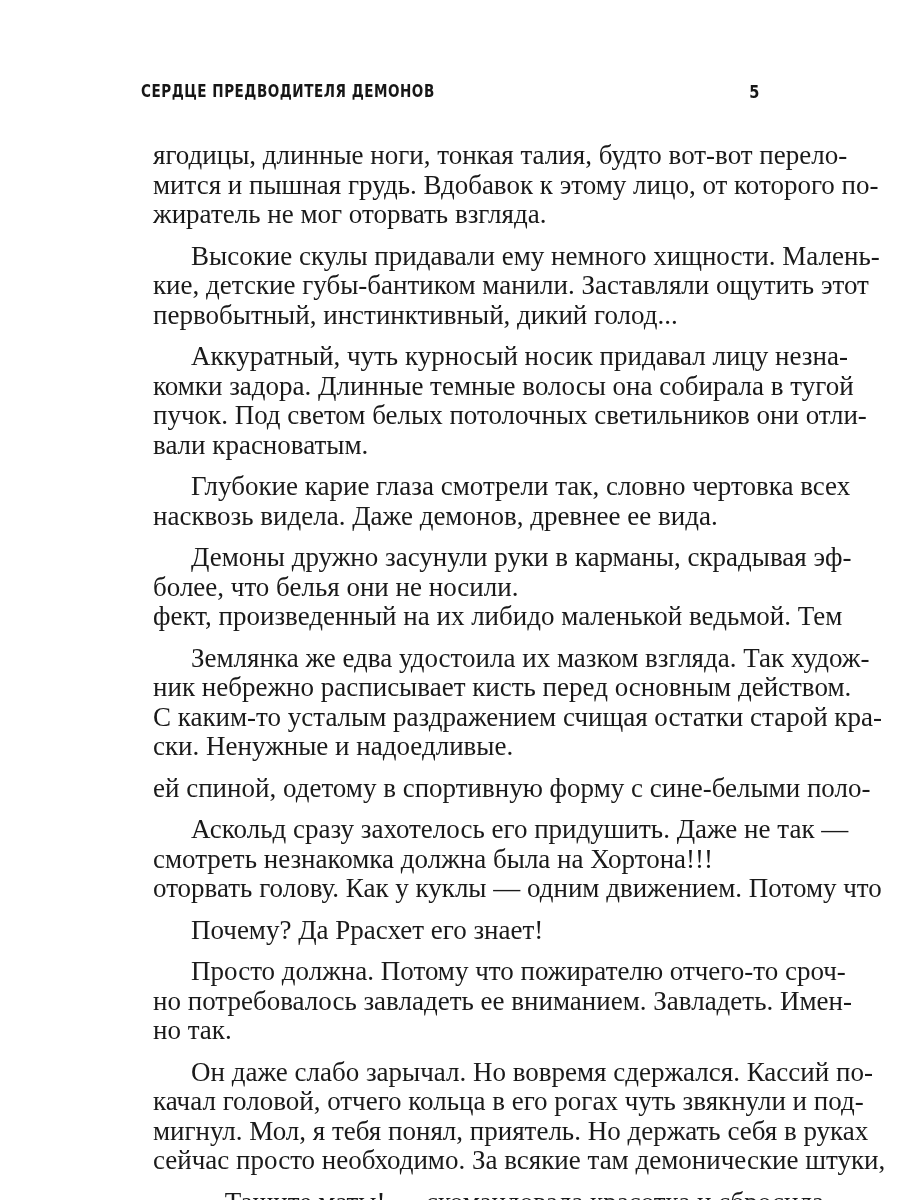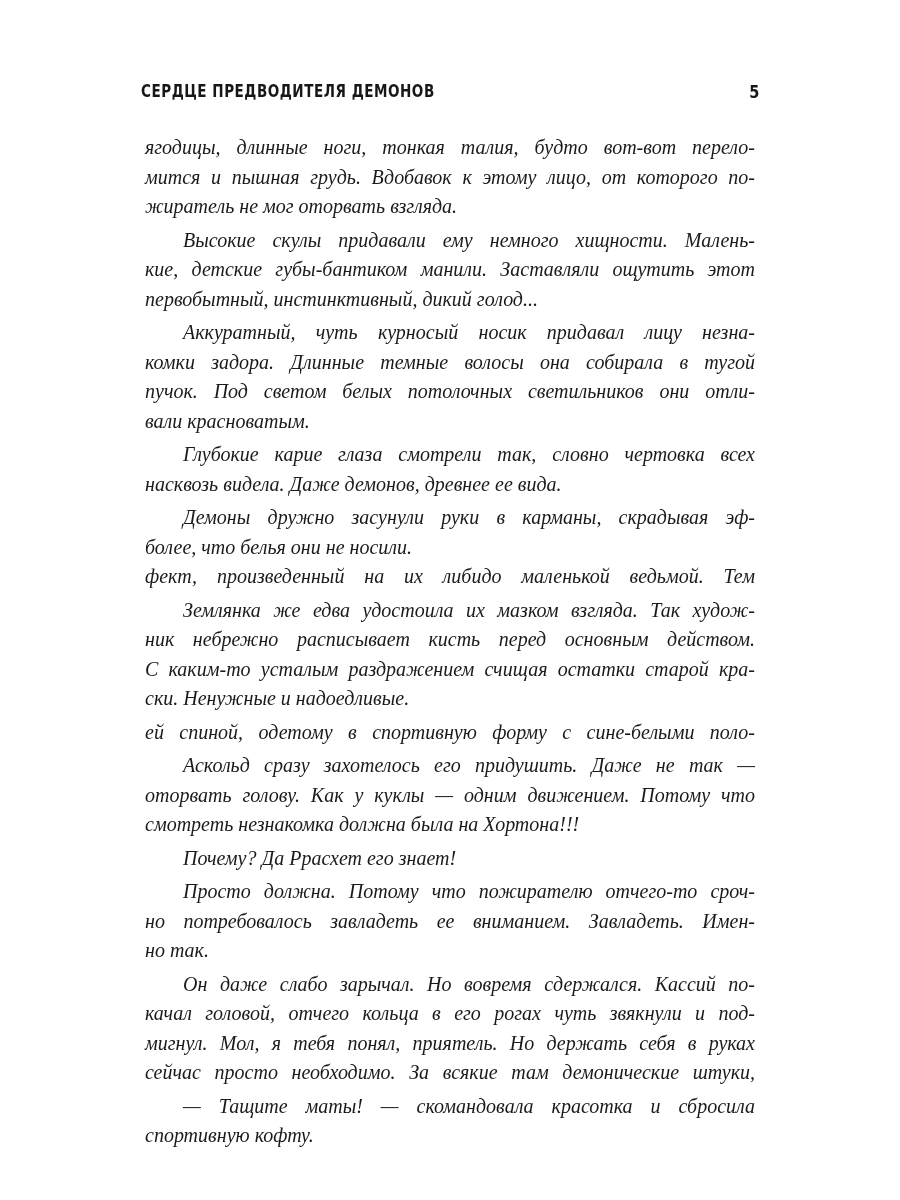--- a/index.html
+++ b/index.html
@@ -58,28 +58,27 @@
 
   
   .text-body {
     position: absolute;
     left: 141px;
     top: 129px;
     width: 618px;
   }
 
   .para {
-    margin: 4px;
-    font-size: 20px;
+    margin: 12px;
+    font-size: 27px;
     line-height: 29.5px;
     text-align: justify;
     text-justify: inter-word;
     color: #1a1a1a;
     hyphens: manual;
-    font-style: italic;
     -webkit-hyphens: manual;
   }
 
   
   .line {
     display: block;
     text-align: justify;
     text-align-last: justify;
     white-space: pre;
   }
@@ -131,22 +130,22 @@
         <span class="line indent">Землянка же едва удостоила их мазком взгляда. Так худож-</span>
         <span class="line">ник небрежно расписывает кисть перед основным действом.</span>
         <span class="line">С каким-то усталым раздражением счищая остатки старой кра-</span>
         <span class="line last">ски. Ненужные и надоедливые.</span>
       </p>
       <p class="para">
         <span class="line">ей спиной, одетому в спортивную форму с сине-белыми поло-</span>
       </p>
       <p class="para">
         <span class="line indent">Аскольд сразу захотелось его придушить. Даже не так —</span>
+        <span class="line last">смотреть незнакомка должна была на Хортона!!!</span>
         <span class="line">оторвать голову. Как у куклы — одним движением. Потому что</span>
-        <span class="line last">смотреть незнакомка должна была на Хортона!!!</span>
       </p>
       <p class="para">
         <span class="line last indent">Почему? Да Ррасхет его знает!</span>
       </p>
       <p class="para">
         <span class="line indent">Просто должна. Потому что пожирателю отчего-то сроч-</span>
         <span class="line">но потребовалось завладеть ее вниманием. Завладеть. Имен-</span>
         <span class="line last">но так.</span>
       </p>
       <p class="para">

